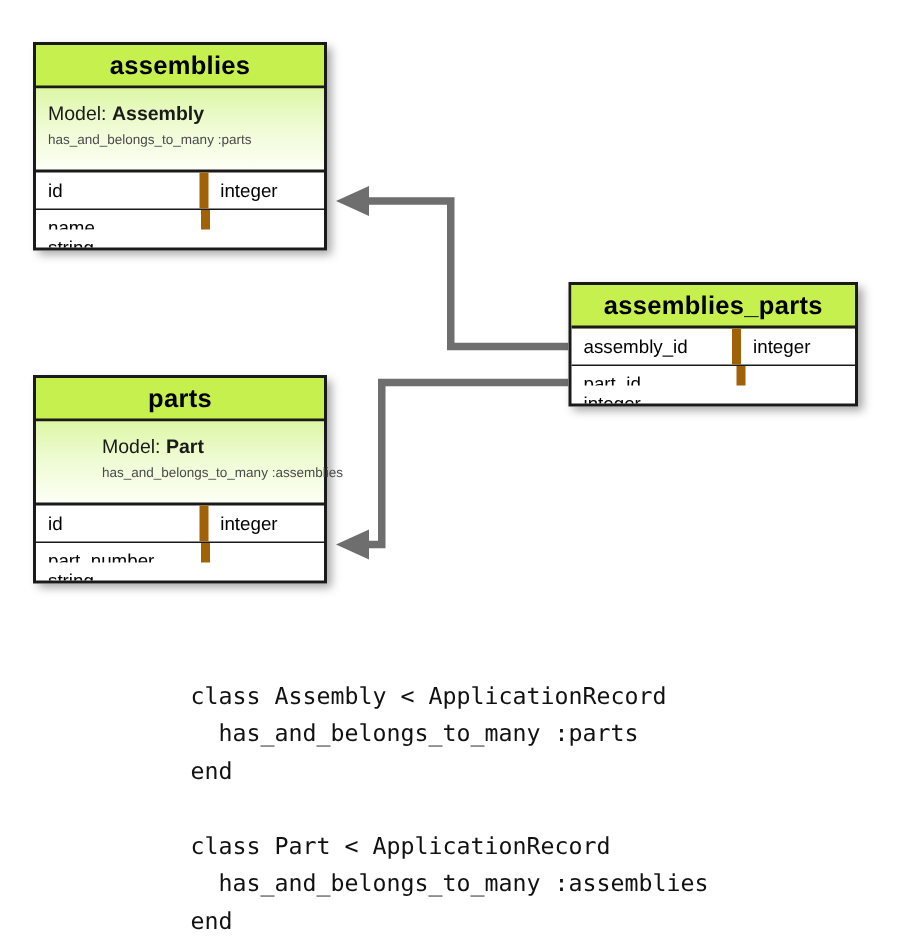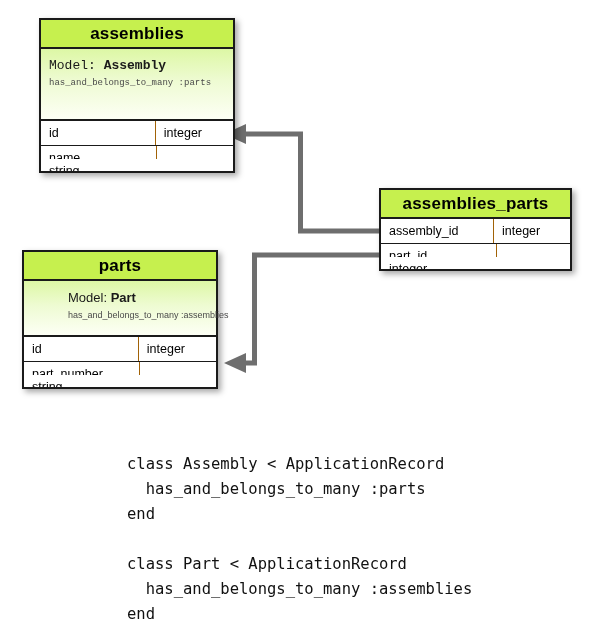--- a/index.html
+++ b/index.html
@@ -72,27 +72,27 @@
   .attr-row:last-child { border-bottom: none; flex-direction: column; }
   .attr-name, .attr-type {
     box-sizing: border-box;
     font-size: 12.5px;
     color: #000000;
     line-height: 24px;
     padding-left: 8px;
     overflow: hidden;
     white-space: nowrap;
   }
-  .attr-name { border-right: 1px solid #a16207; }
+  .attr-name { border-right: 6px solid #a16207; }
 
   
-  #entity-assemblies { left: 22px; top: 18px; width: 196px; margin-left: 17px; }
+  #entity-assemblies { left: 22px; top: 28px; width: 196px; }
   #entity-assemblies .attr-name { width: 116px; }
   #entity-assemblies .attr-type { width: 78px; }
-  #entity-assemblies .entity-body { height: 72px; font-family: Liberation Mono, monospace; }
+  #entity-assemblies .entity-body { height: 56px; }
 
   #entity-parts { left: 22px; top: 250px; width: 196px; }
   #entity-parts .attr-name { width: 116px; }
   #entity-parts .attr-type { width: 78px; }
   #entity-parts .entity-body { height: 56px; padding-left: 44px; }
 
   #entity-join { left: 379px; top: 188px; width: 193px; }
   #entity-join .attr-name { width: 116px; }
   #entity-join .attr-type { width: 78px; }
 

